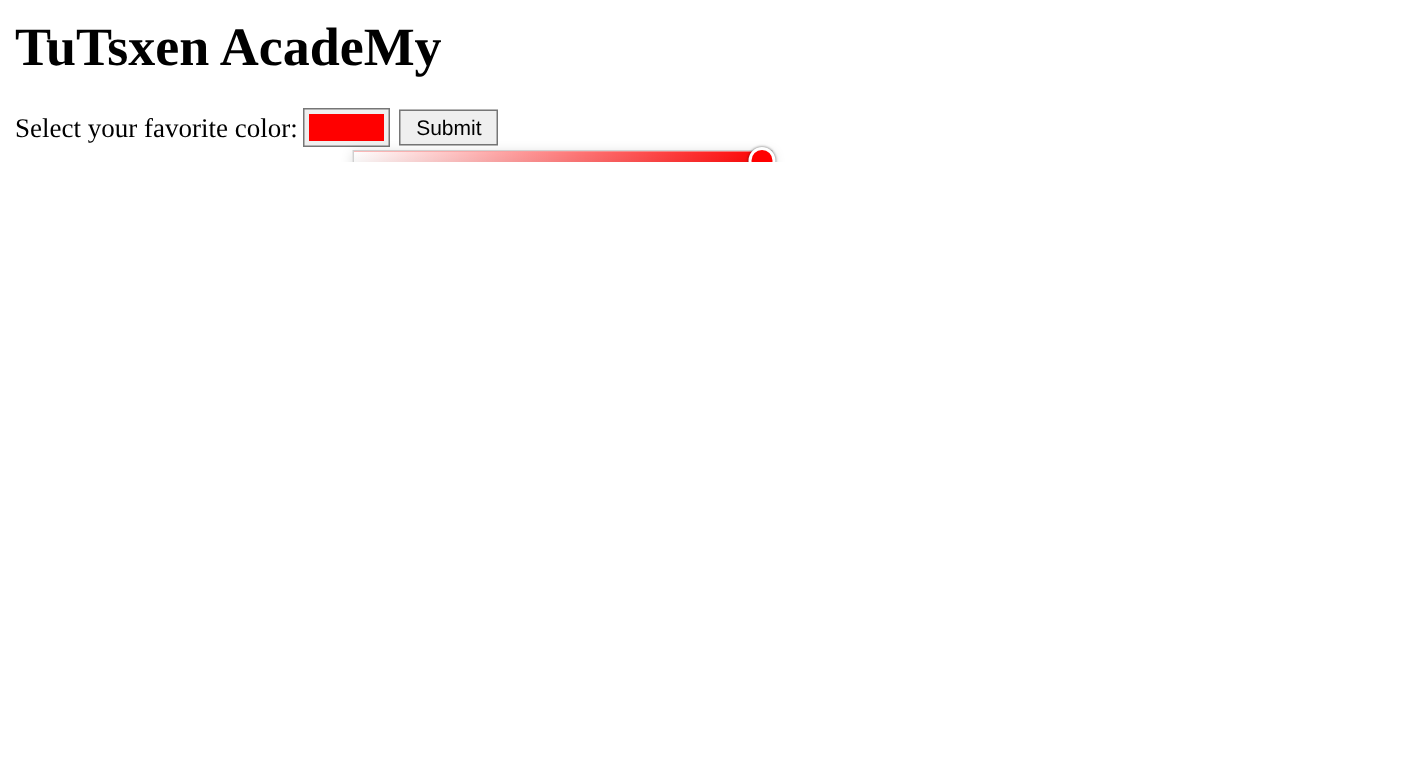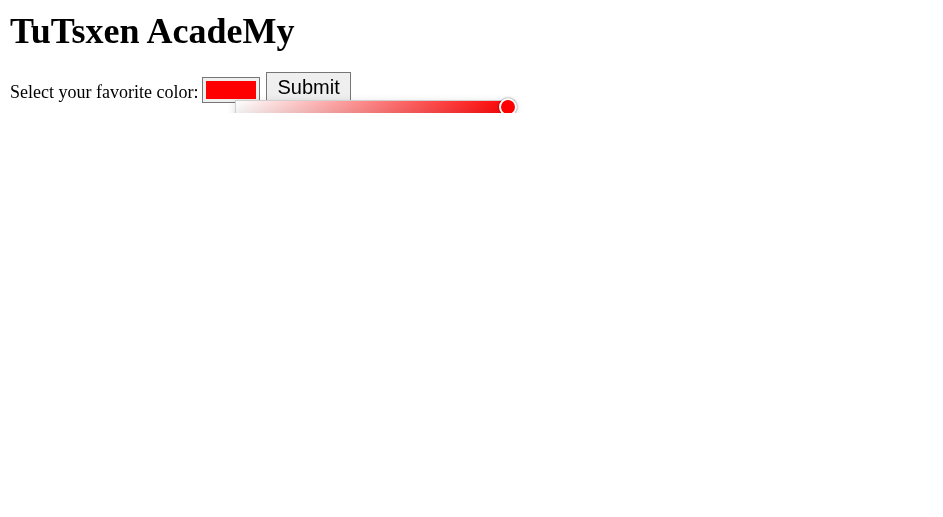--- a/index.html
+++ b/index.html
@@ -12,21 +12,21 @@
       background: #fff;
       padding: 10px;
     }
     h1 {
       font-size: 36px;
       font-weight: bold;
       margin-bottom: 20px;
     }
     .form-row {
       display: flex;
-      align-items: flex-end;
+      align-items: center;
       font-size: 18px;
       position: relative;
     }
     .label-text {
       margin-right: 4px;
     }
     .color-swatch-btn {
       display: inline-flex;
       align-items: center;
       justify-content: center;
@@ -37,21 +37,21 @@
       padding: 3px;
       cursor: pointer;
       margin-right: 6px;
     }
     .color-swatch-inner {
       width: 100%;
       height: 100%;
     }
     .submit-btn {
       font-family: Arial, sans-serif;
-      font-size: 20px;
+      font-size: 14px;
       padding: 3px 10px;
       background: #efefef;
       border: 1px solid #767676;
       cursor: pointer;
     }
     .color-picker-popup {
       position: absolute;
       left: 225px;
       top: 28px;
       width: 280px;

